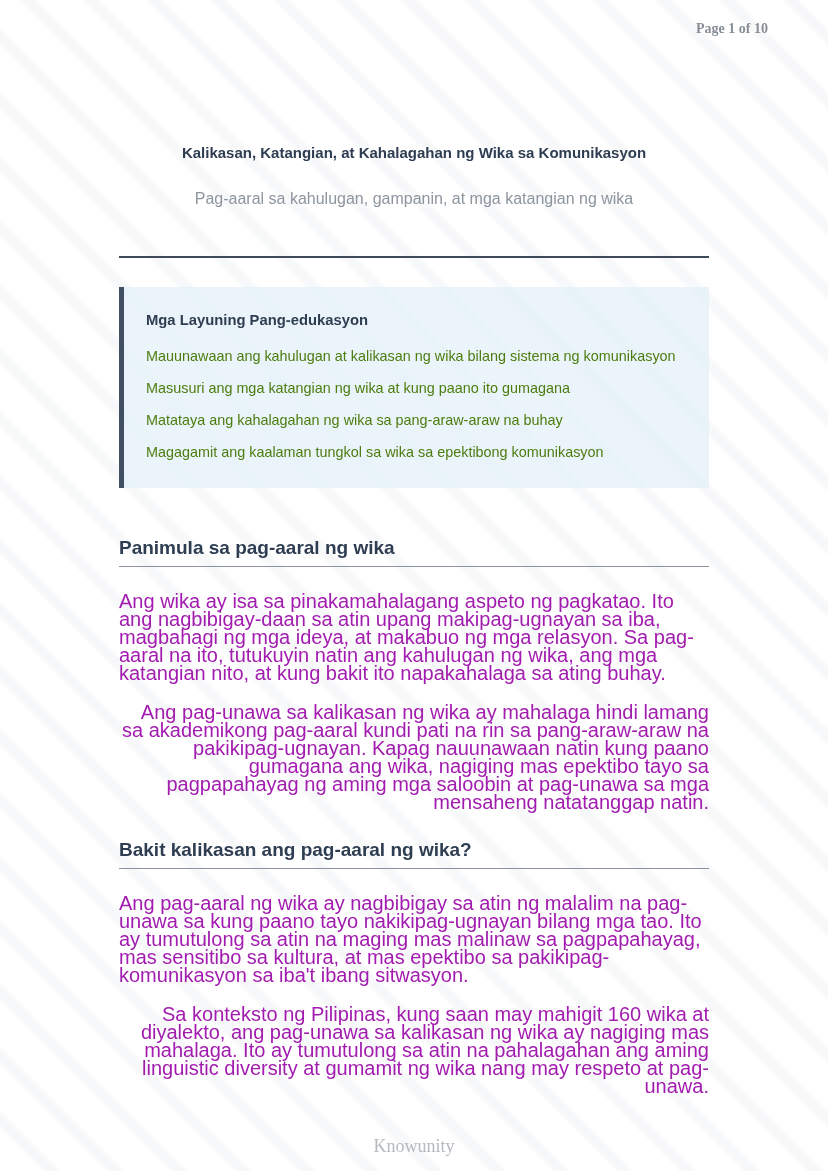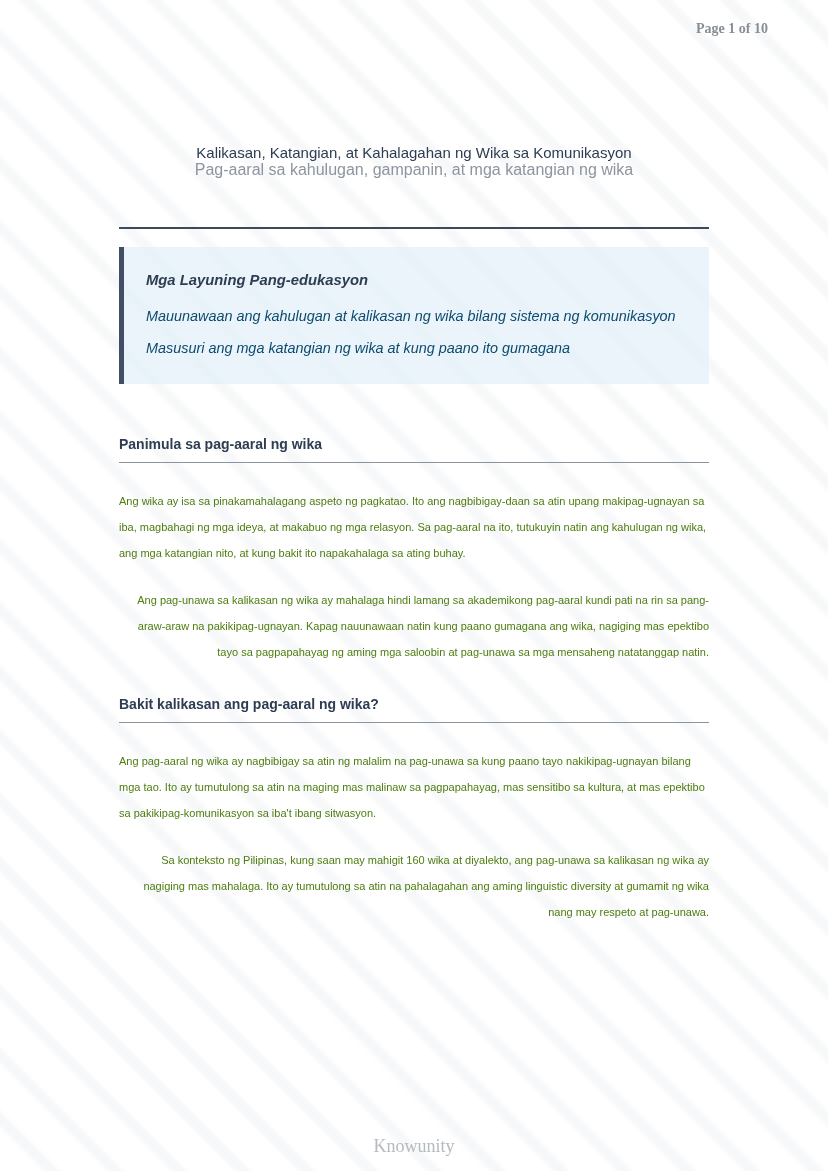--- a/index.html
+++ b/index.html
@@ -36,67 +36,67 @@
   .doc {
     position: absolute;
     top: 0;
     left: 119px;
     width: 590px;
   }
   .doc-title {
     margin-top: 144px;
     text-align: center;
     font-size: 15px;
-    font-weight: 400;
+    font-weight: 700;
     color: #2e3d51;
   }
   .doc-subtitle {
+    margin-top: 29px;
     text-align: center;
     font-size: 16px;
     color: #8d959f;
   }
   .title-divider {
     margin-top: 48px;
     border: none;
     border-top: 2px solid #3e4959;
   }
   .objectives-box {
-    margin-top: 18px;
+    margin-top: 29px;
     background: rgba(227,240,248,0.75);
     border-left: 5px solid #414e63;
     padding: 23px 20px 25px 22px;
-    font-style: italic;
   }
   .objectives-heading {
     font-size: 14.8px;
     font-weight: 700;
     color: #2e3d51;
     line-height: 21px;
     margin-bottom: 15px;
   }
   .objective-item {
     font-size: 14.4px;
-    color: #0c4a6e;
+    color: #4d7c0f;
     line-height: 21px;
     margin-top: 11px;
   }
   .section-heading {
     margin-top: 50px;
-    font-size: 14px;
+    font-size: 19px;
     font-weight: 700;
     color: #2e3d51;
     line-height: 20px;
     padding-bottom: 8px;
     border-bottom: 1px solid #8b949e;
   }
   .para {
     margin-top: 25px;
-    font-size: 11px;
-    line-height: 26px;
-    color: #4d7c0f;
+    font-size: 20px;
+    line-height: 18px;
+    color: #a21caf;
   }
   .para + .para { margin-top: 21px; text-align: right; }
   .section-heading.second { margin-top: 29px; }
   .footer-brand {
     position: absolute;
     bottom: 14px;
     left: 0;
     width: 100%;
     text-align: center;
     font-size: 18px;
@@ -116,20 +116,22 @@
   <h1 class="doc-title">Kalikasan, Katangian, at Kahalagahan ng Wika sa Komunikasyon</h1>
 
   <div class="doc-subtitle">Pag-aaral sa kahulugan, gampanin, at mga katangian ng wika</div>
 
   <hr class="title-divider">
 
   <div class="objectives-box">
     <div class="objectives-heading">Mga Layuning Pang-edukasyon</div>
     <div class="objective-item">Mauunawaan ang kahulugan at kalikasan ng wika bilang sistema ng komunikasyon</div>
     <div class="objective-item">Masusuri ang mga katangian ng wika at kung paano ito gumagana</div>
+    <div class="objective-item">Matataya ang kahalagahan ng wika sa pang-araw-araw na buhay</div>
+    <div class="objective-item">Magagamit ang kaalaman tungkol sa wika sa epektibong komunikasyon</div>
   </div>
 
   <h2 class="section-heading">Panimula sa pag-aaral ng wika</h2>
 
   <p class="para">Ang wika ay isa sa pinakamahalagang aspeto ng pagkatao. Ito ang nagbibigay-daan sa atin upang makipag-ugnayan sa iba, magbahagi ng mga ideya, at makabuo ng mga relasyon. Sa pag-aaral na ito, tutukuyin natin ang kahulugan ng wika, ang mga katangian nito, at kung bakit ito napakahalaga sa ating buhay.</p>
 
   <p class="para">Ang pag-unawa sa kalikasan ng wika ay mahalaga hindi lamang sa akademikong pag-aaral kundi pati na rin sa pang-araw-araw na pakikipag-ugnayan. Kapag nauunawaan natin kung paano gumagana ang wika, nagiging mas epektibo tayo sa pagpapahayag ng aming mga saloobin at pag-unawa sa mga mensaheng natatanggap natin.</p>
 
   <h2 class="section-heading second">Bakit kalikasan ang pag-aaral ng wika?</h2>
 

